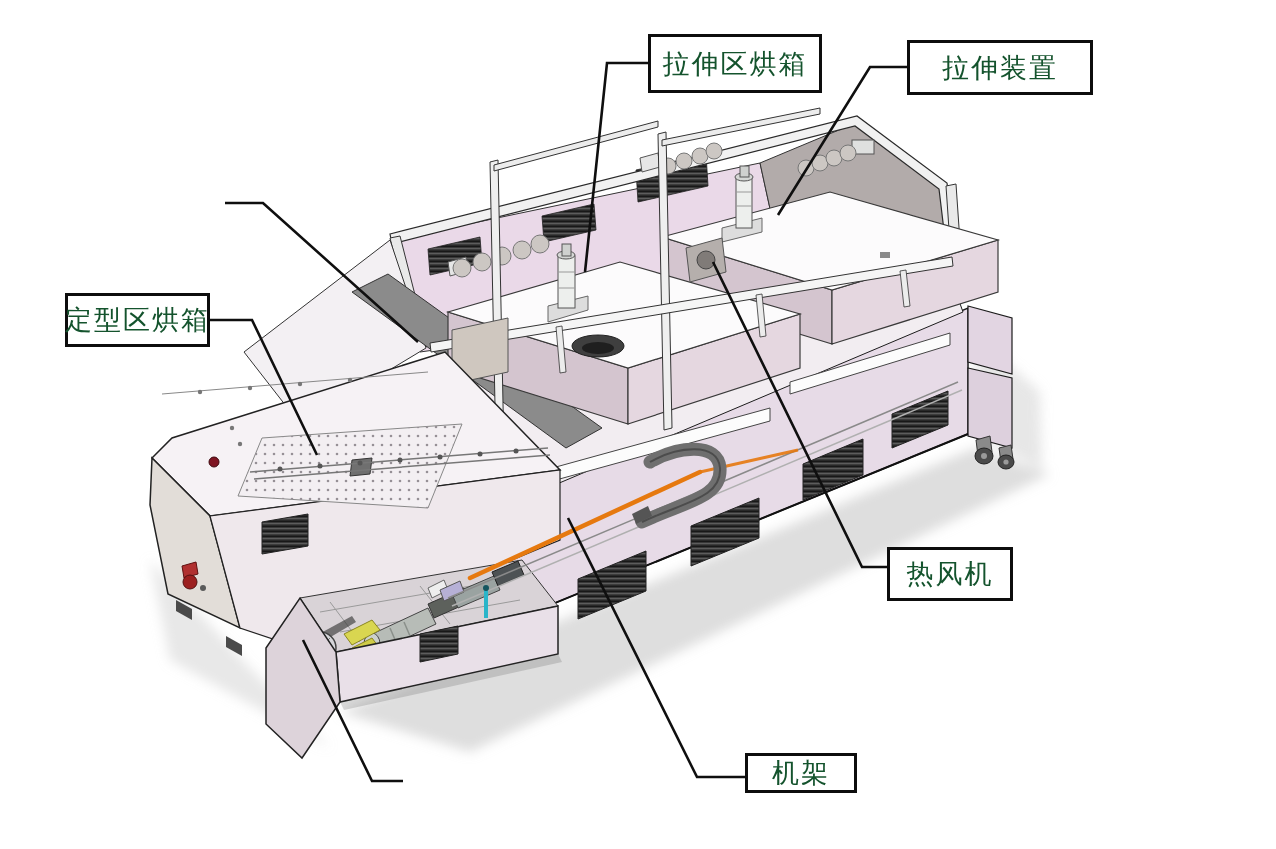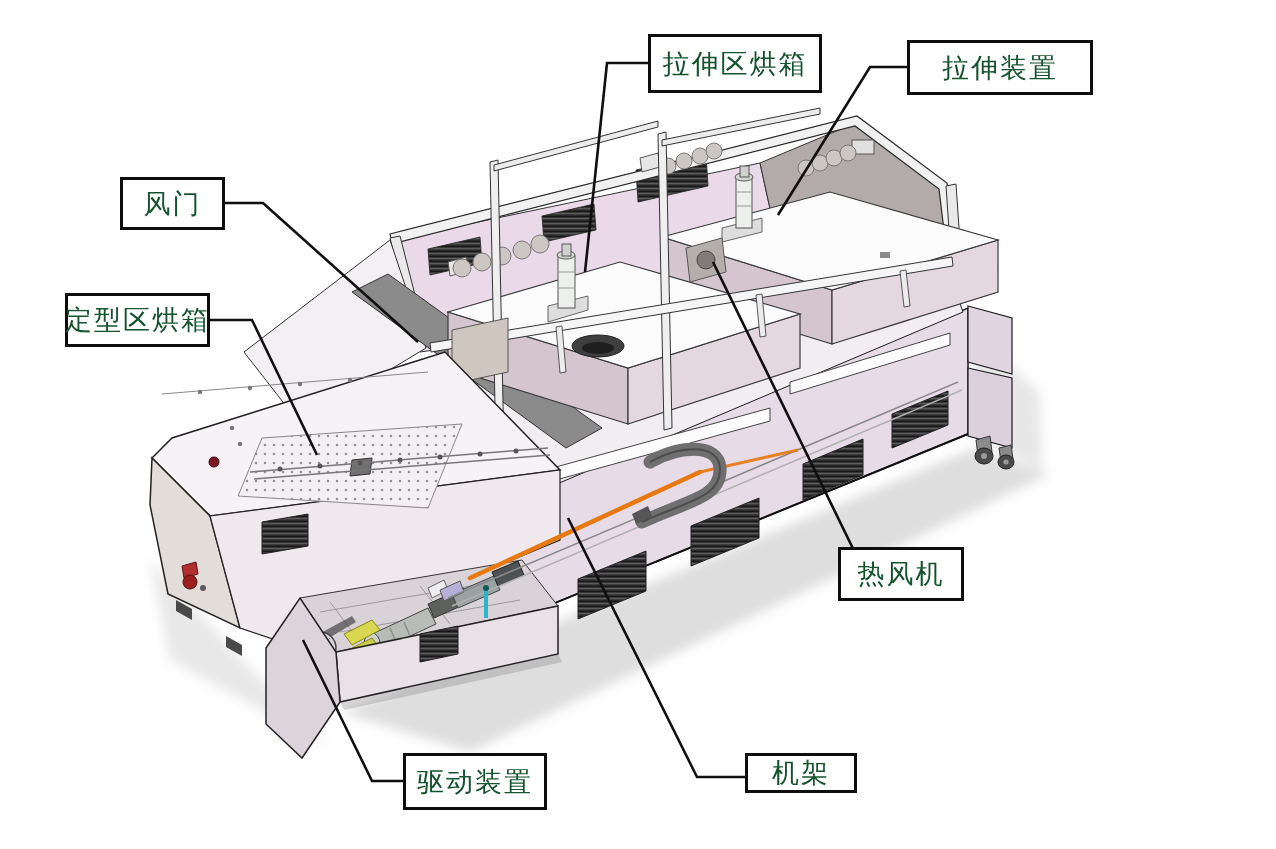--- a/index.html
+++ b/index.html
@@ -236,23 +236,21 @@
     <polyline points="887,567 862,567 713,262"></polyline>
     <polyline points="403,781 372,781 303,640"></polyline>
     <polyline points="745,777 697,777 568,518"></polyline>
   </g>
 </svg>
 
 <div class="lbl" style="left:648px;top:34px;width:174px;height:59px">拉伸区烘箱</div>
 
 <div class="lbl" style="left:907px;top:40px;width:186px;height:55px">拉伸装置</div>
 
-<div class="lbl" style="left:120px;top:177px;width:105px;height:53px">风门</div>
 
 <div class="lbl" style="left:65px;top:293px;width:145px;height:54px">定型区烘箱</div>
 
-<div class="lbl" style="left:838px;top:547px;width:126px;height:54px">热风机</div>
-
-<div class="lbl" style="left:403px;top:753px;width:144px;height:57px">驱动装置</div>
+<div class="lbl" style="left:887px;top:547px;width:126px;height:54px">热风机</div>
+
 
 <div class="lbl" style="left:745px;top:753px;width:112px;height:40px">机架</div>
 
 </div>
 
 </body></html>

